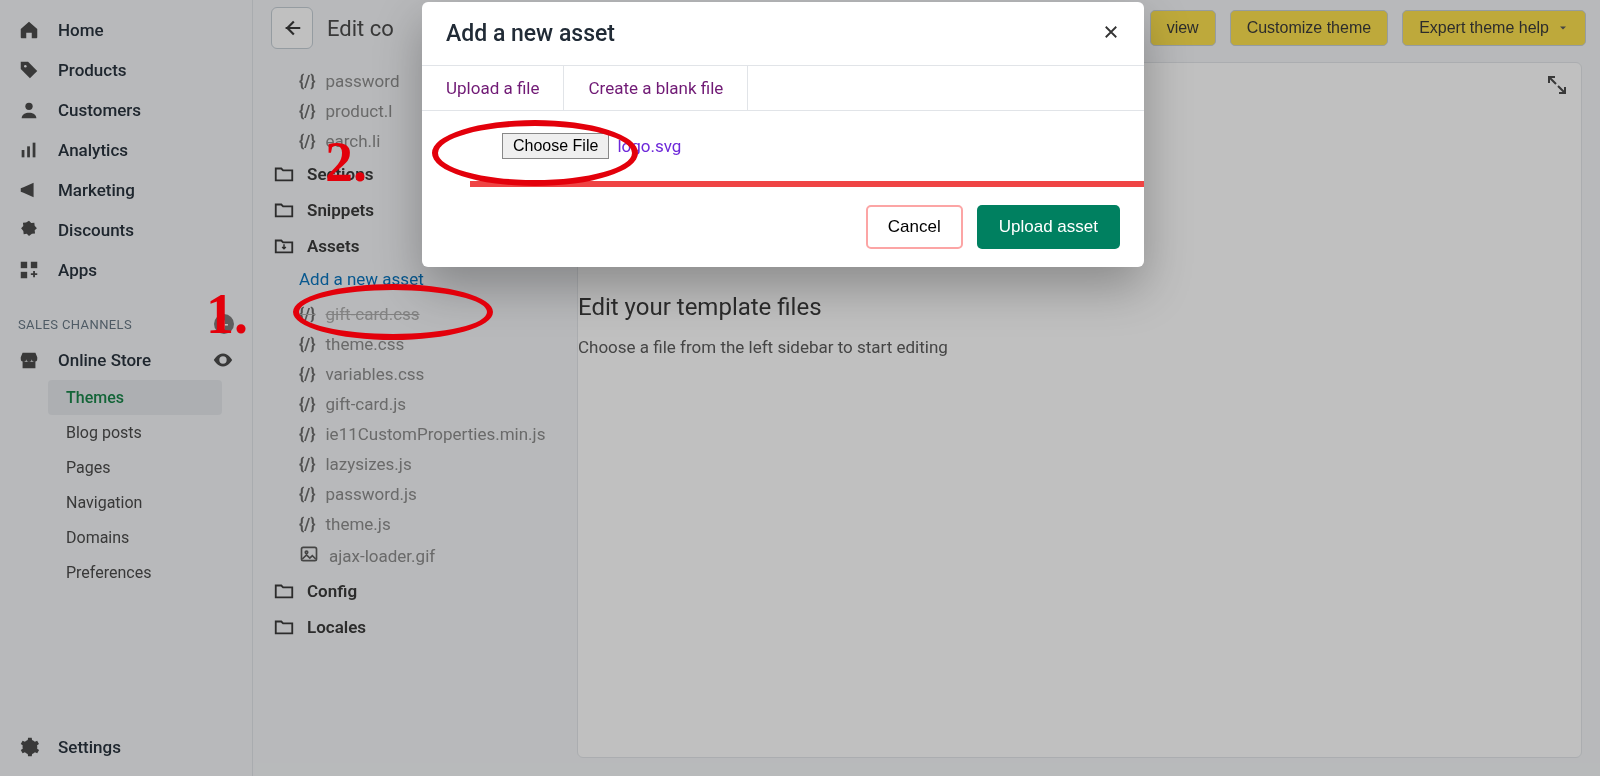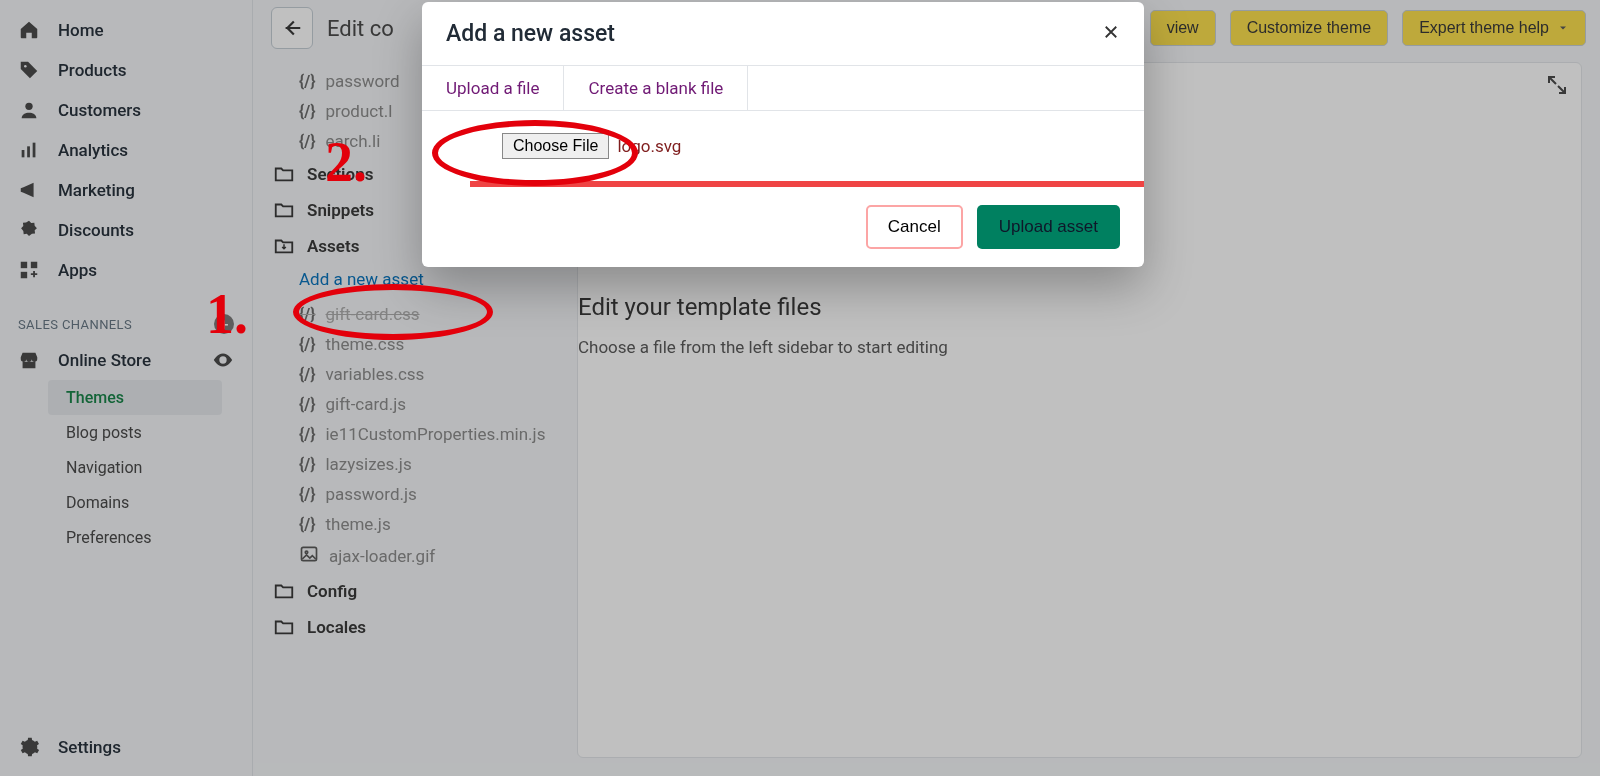--- a/index.html
+++ b/index.html
@@ -150,24 +150,24 @@
     display:flex;align-items:center;justify-content:space-between;padding:18px 24px;border-bottom:1px solid #e1e4e8;
   }
   .modal-head h3{font-size:23px;font-weight:500;}
   .modal-head .close{cursor:pointer;font-size:20px;color:#333;}
   .modal-tabs{display:flex;border-bottom:1px solid #e1e4e8;}
   .modal-tab{padding:12px 24px;font-size:17px;cursor:pointer;border-right:1px solid #e1e4e8;color:#701a75;}
   .modal-tab.active{background:#fff;}
   .modal-body{padding:22px 32px;border-bottom:6px solid #ef4444;margin-left:48px;}
   .file-input-wrap{display:flex;align-items:center;gap:8px;}
   .choose-file-btn{border:1px solid #888;background:#efefef;padding:3px 10px;font-size:16px;cursor:pointer;}
-  .chosen-name{font-size:17px;color:#7f1d1d;}
+  .chosen-name{font-size:17px;color:#6d28d9;}
   .modal-foot{display:flex;justify-content:flex-end;gap:14px;padding:18px 24px;}
   .btn-secondary{border:2px solid #fca5a5;background:#fff;border-radius:5px;padding:10px 20px;font-size:17px;cursor:pointer;}
-  .btn-primary{border:none;background:#008060;color:#0f172a;border-radius:5px;padding:0 22px;font-size:17px;cursor:pointer;font-weight:500;}
+  .btn-primary{border:none;background:#008060;color:#ffffff;border-radius:5px;padding:0 22px;font-size:17px;cursor:pointer;font-weight:500;}
   
   .anno-circle{position:absolute;border:6px solid #e3000b;border-radius:50%;pointer-events:none;}
   .anno-text{position:absolute;color:#e3000b;font-weight:800;font-family:Georgia,serif;pointer-events:none;}
 </style>
 </head>
 <body>
 
 <div class="app">
 
   <nav class="sidebar-main">
@@ -231,20 +231,21 @@
           <path d="M3 9l2-5h14l2 5v2a3 3 0 0 1-6 0 3 3 0 0 1-6 0 3 3 0 0 1-6 0zM5 14h14v7H5z"></path>
         </svg>
       <span>Online Store</span>
       <svg class="eye" width="22" height="22" viewBox="0 0 24 24" fill="#555">
           <path d="M12 5C6 5 2 12 2 12s4 7 10 7 10-7 10-7-4-7-10-7zm0 11a4 4 0 1 1 0-8 4 4 0 0 1 0 8z"></path>
         </svg>
     </div>
     <div class="subnav">
       <div class="sub active">Themes</div>
       <div class="sub">Blog posts</div>
+      <div class="sub">Pages</div>
       <div class="sub">Navigation</div>
       <div class="sub">Domains</div>
       <div class="sub">Preferences</div>
     </div>
 
     <div class="nav-item settings-item">
       <svg viewBox="0 0 24 24">
           <path d="M12 8a4 4 0 1 0 0 8 4 4 0 0 0 0-8zm9 4a7.9 7.9 0 0 0-.2-1.8l2.1-1.6-2-3.4-2.5 1a8 8 0 0 0-3.1-1.8L15 2h-4l-.4 2.4A8 8 0 0 0 7.5 6.2l-2.5-1-2 3.4L5.1 10.2A7.9 7.9 0 0 0 5 12c0 .6 0 1.2.2 1.8L3 15.4l2 3.4 2.5-1a8 8 0 0 0 3.1 1.8L11 22h4l.4-2.4a8 8 0 0 0 3.1-1.8l2.5 1 2-3.4-2.1-1.6c.1-.6.1-1.2.1-1.8z"></path>
         </svg>
       <span>Settings</span>

